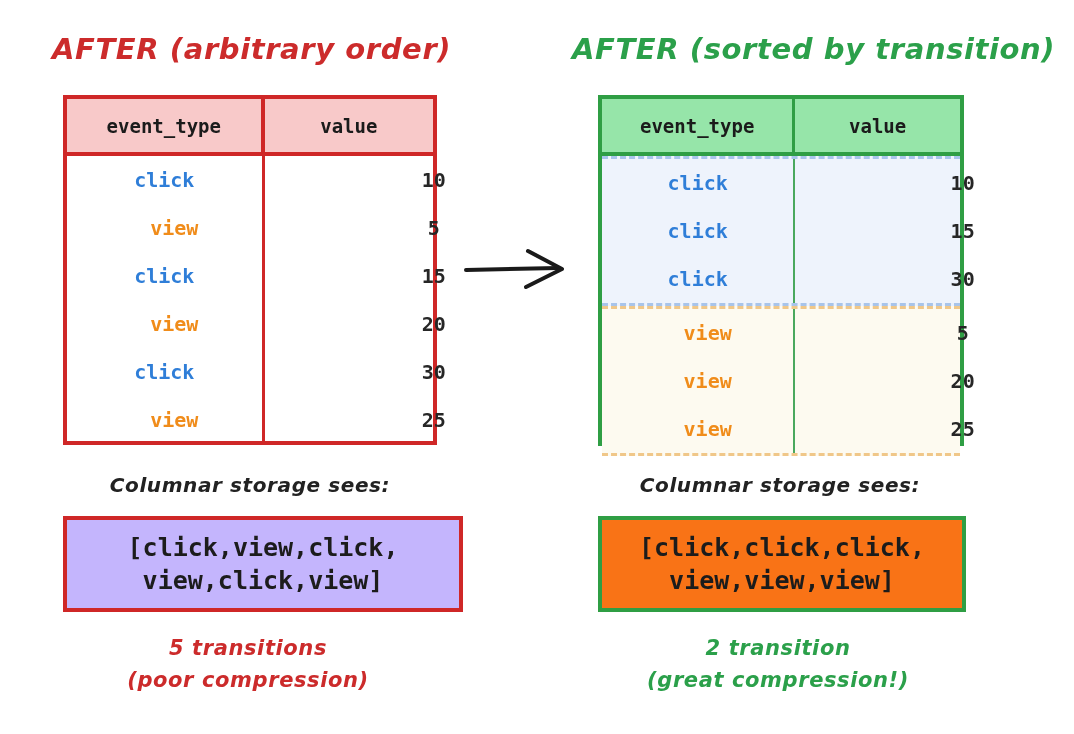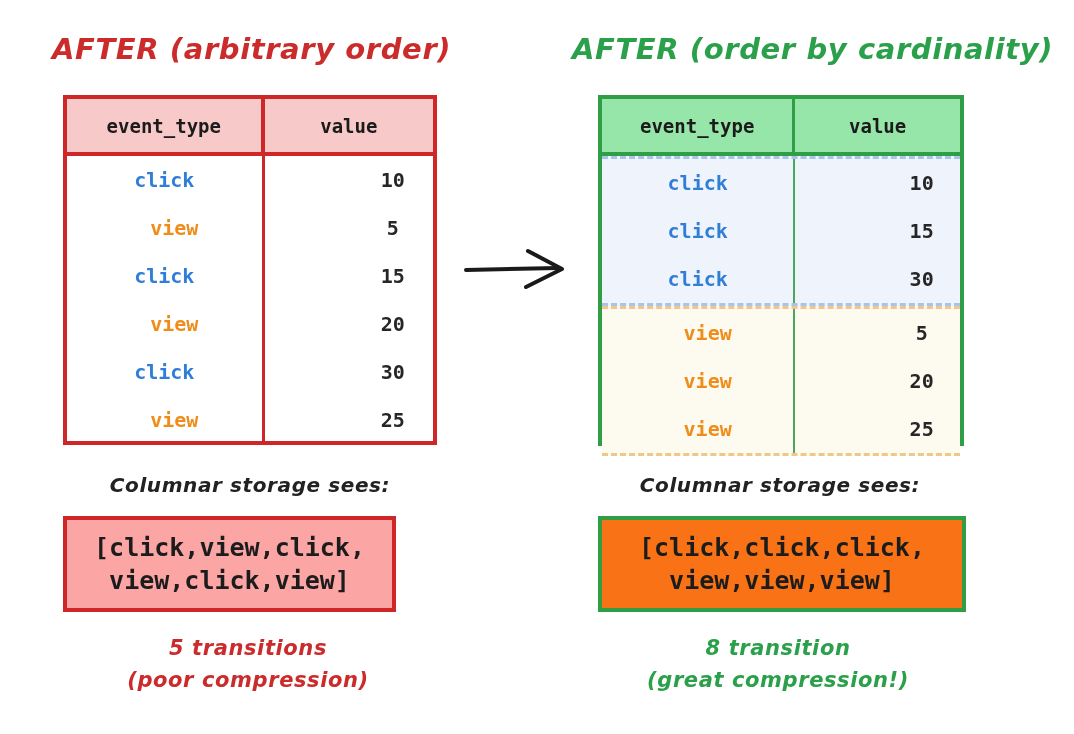--- a/index.html
+++ b/index.html
@@ -87,21 +87,21 @@
   .td {
     flex: 0 0 54%;
     display: flex;
     align-items: center;
     justify-content: center;
     font-family: "DejaVu Sans Mono", monospace;
     font-size: 20px;
     font-weight: 700;
     box-sizing: border-box;
   }
-  .td.col-value { flex: 0 0 46%; color: #262626; font-weight: 700; }
+  .td.col-value { flex: 0 0 46%; color: #262626; font-weight: 700; margin-left: 41px; }
   #table-before .td.col-type { border-right: 3px solid #cf2727; }
   #table-after  .td.col-type { border-right: 2px solid #4aa85e; }
 
   .ev-click { color: #2f7ed8; }
   .ev-view  { color: #f08c1a; padding-left: 20px; }
 
   
   .group-click { background: #eef3fc; }
   .group-view  { background: #fdfaf0; }
   .group-click { border-top: 3px dashed #a8c4ea; border-bottom: 3px dashed #a8c4ea; }
@@ -130,23 +130,23 @@
     flex-direction: column;
     align-items: center;
     justify-content: center;
     font-family: "DejaVu Sans Mono", monospace;
     font-size: 25px;
     font-weight: 700;
     color: #1c1c1c;
     line-height: 1.32;
   }
   #array-before {
-    left: 63px; top: 516px; width: 333px; height: 96px;
+    left: 63px; top: 516px; width: 400px; height: 96px;
     border-color: #cf2727;
-    background: #fca5a5;
+    background: #c4b5fd;
   }
   #array-after {
     left: 598px; top: 516px; width: 368px; height: 96px;
     border-color: #2f9e44;
     background: #f97316;
   }
 
   
   .note {
     text-align: center;
@@ -216,21 +216,21 @@
   <div>(poor compression)</div>
 </div>
 
 <div class="abs" id="arrow">
   <svg width="118" height="58" viewBox="0 0 118 58">
     <path d="M4 30 L96 28" stroke="#1a1a1a" stroke-width="4" fill="none" stroke-linecap="round"></path>
     <path d="M66 11 L100 29 L64 47" stroke="#1a1a1a" stroke-width="4" fill="none" stroke-linecap="round" stroke-linejoin="round"></path>
   </svg>
 </div>
 
-<div class="abs hand panel-title" id="title-after">AFTER (order by cardinality)</div>
+<div class="abs hand panel-title" id="title-after">AFTER (sorted by transition)</div>
 
 <div class="abs tbl" id="table-after">
   <div class="thead">
     <div class="th col-type">event_type</div>
     <div class="th col-value">value</div>
   </div>
   <div class="tbody">
 
     <div class="group-click">
       <div class="trow">
@@ -266,15 +266,15 @@
 </div>
 
 <div class="abs hand caption" id="caption-after">Columnar storage sees:</div>
 
 <div class="abs arraybox" id="array-after">
   <div class="mono">[click,click,click,</div>
   <div class="mono">view,view,view]</div>
 </div>
 
 <div class="abs hand note" id="note-after">
-  <div>8 transition</div>
+  <div>2 transition</div>
   <div>(great compression!)</div>
 </div>
 
 </body></html>

